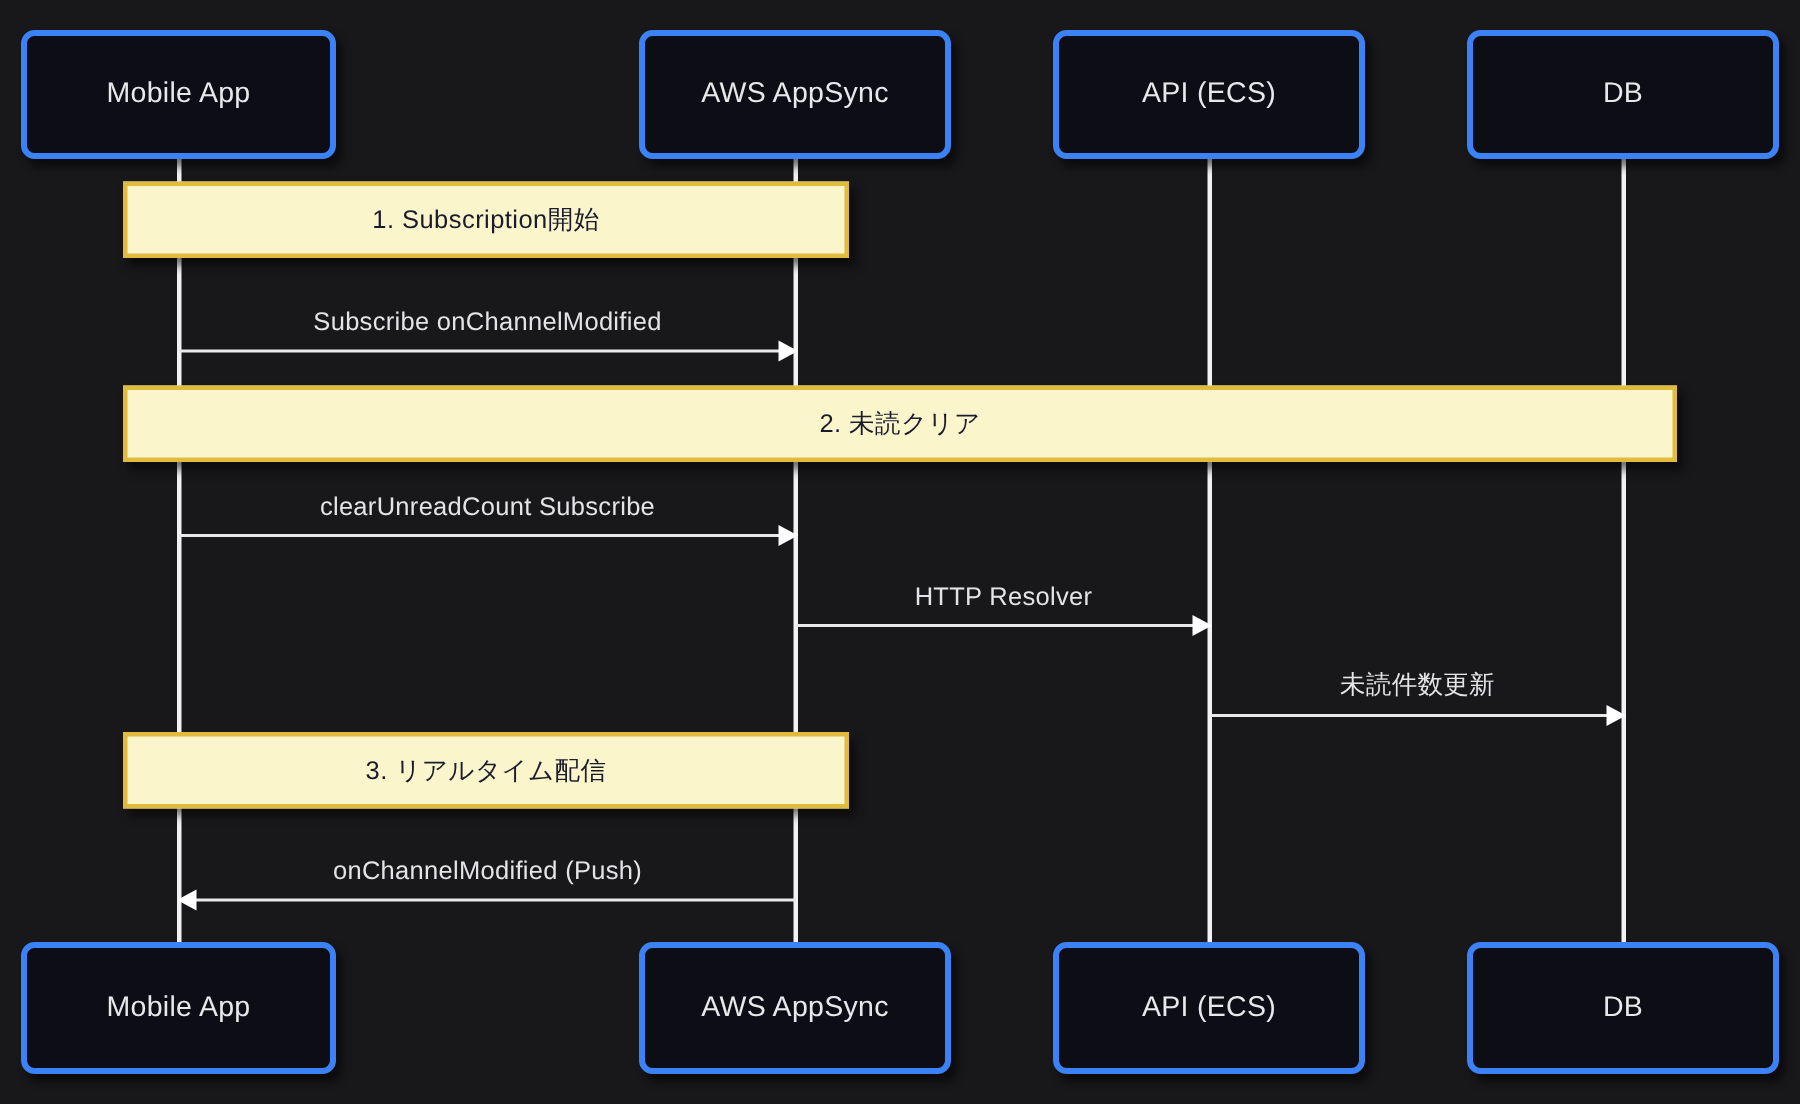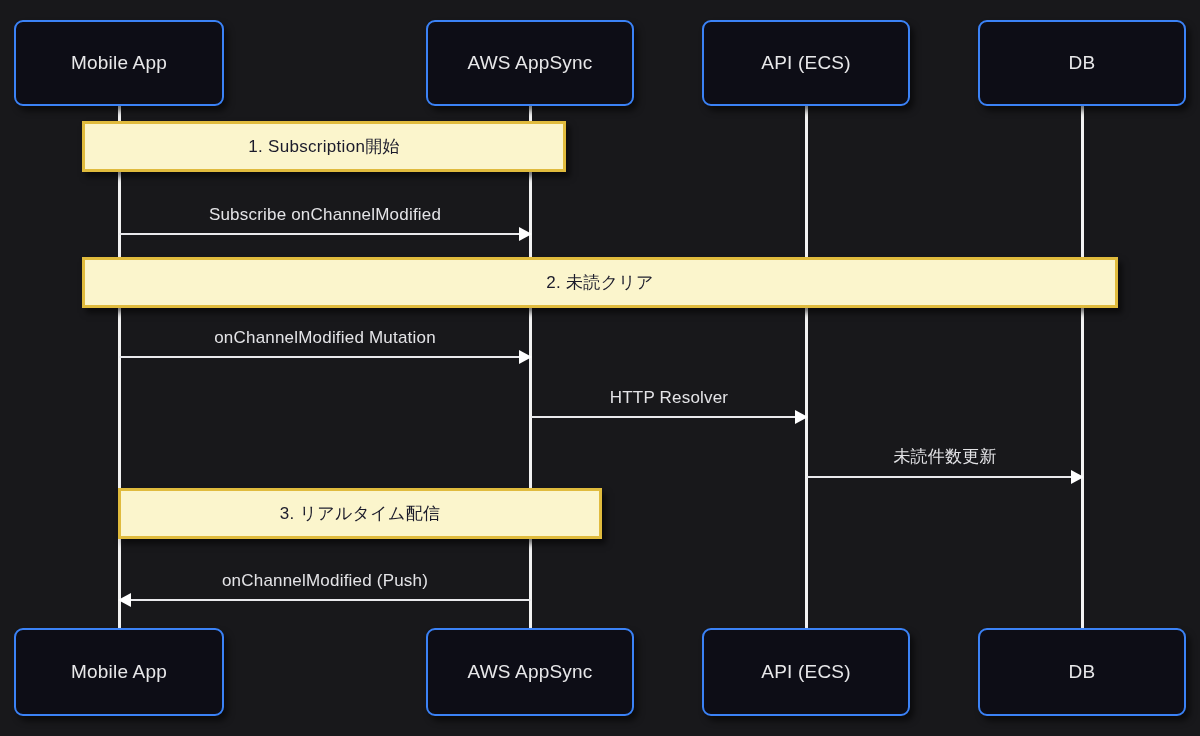--- a/index.html
+++ b/index.html
@@ -23,21 +23,21 @@
     background: #f2f2f2;
     top: 106px;
     height: 522px;
   }
 
   
   .participant {
     position: absolute;
     box-sizing: border-box;
     background: #0d0d16;
-    border: 2px solid #3b82f6;
+    border: 4px solid #3b82f6;
     border-radius: 9px;
     display: flex;
     align-items: center;
     justify-content: center;
     color: #e8e8ea;
     font-size: 19px;
     letter-spacing: .2px;
     box-shadow: 4px 5px 6px rgba(0,0,0,.55);
   }
 
@@ -123,38 +123,38 @@
     <span class="label">Subscribe onChannelModified</span>
     <span class="line"></span>
     <span class="head"></span>
   </div>
 
   <div class="note" style="left:82px; top:257px; width:1036px; height:51px;">
     <span>2. 未読クリア</span>
   </div>
 
   <div class="msg right" style="left:119px; top:356px; width:412px;">
-    <span class="label">onChannelModified Mutation</span>
+    <span class="label">clearUnreadCount Subscribe</span>
     <span class="line"></span>
     <span class="head"></span>
   </div>
 
   <div class="msg right" style="left:531px; top:416px; width:276px;">
     <span class="label">HTTP Resolver</span>
     <span class="line"></span>
     <span class="head"></span>
   </div>
 
   <div class="msg right" style="left:807px; top:476px; width:276px;">
     <span class="label">未読件数更新</span>
     <span class="line"></span>
     <span class="head"></span>
   </div>
 
-  <div class="note" style="left:82px; top:488px; width:484px; height:51px;margin-left:36px;">
+  <div class="note" style="left:82px; top:488px; width:484px; height:51px;">
     <span>3. リアルタイム配信</span>
   </div>
 
   <div class="msg left" style="left:119px; top:599px; width:412px;">
     <span class="label">onChannelModified (Push)</span>
     <span class="line"></span>
     <span class="head"></span>
   </div>
 
   <div class="participant" style="left:14px; top:628px; width:210px; height:88px;">

